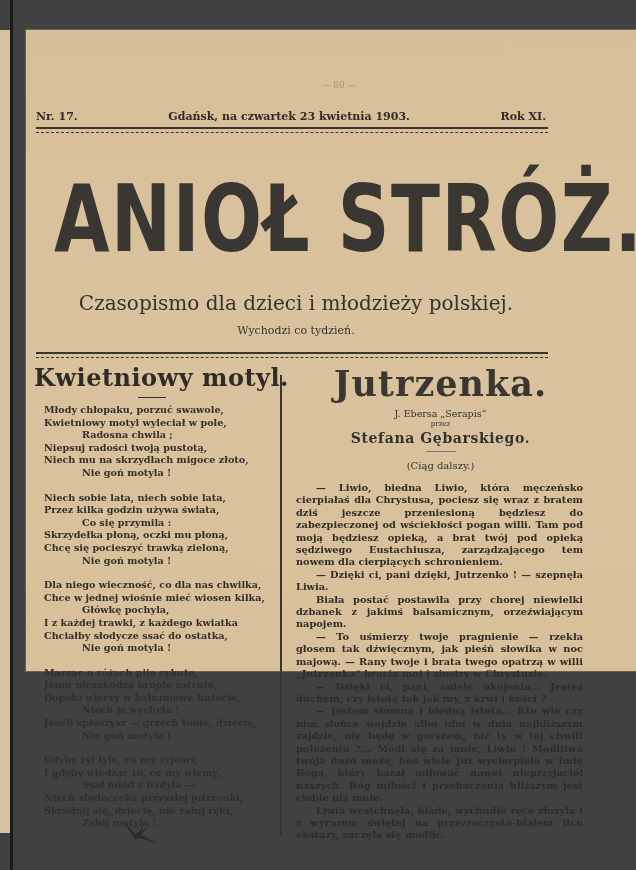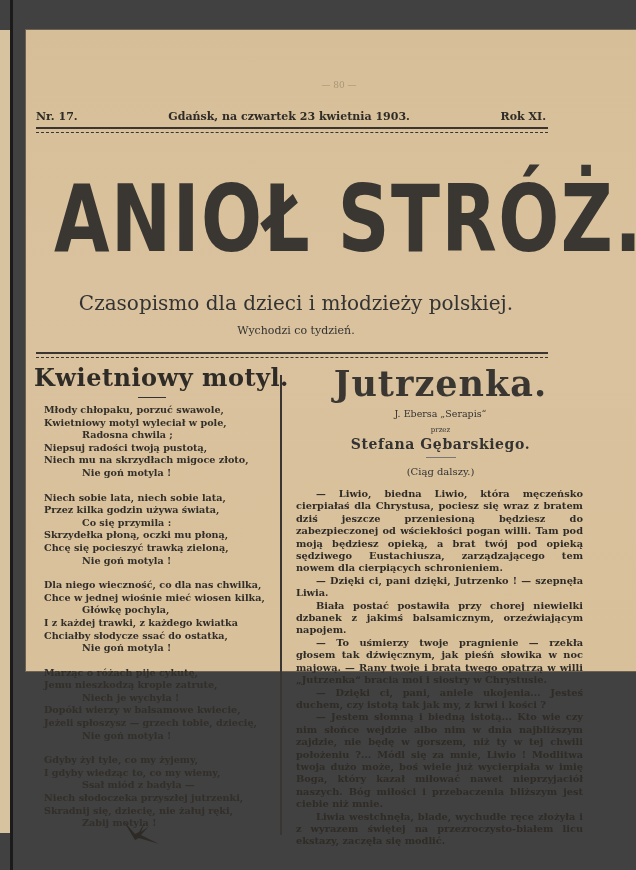--- a/index.html
+++ b/index.html
@@ -86,21 +86,21 @@
     .bird {
       position: absolute; left: 95px; top: 455px;
     }
     .story-title {
       font-family: "DejaVu Serif", serif; font-size: 35px; font-weight: bold;
       letter-spacing: 1px; text-align: center; color: #3a3733; margin: 0 0 4px 0;
     }
     .story-subtitle, .story-byline-pre {
       text-align: center; font-size: 9.5px; line-height: 11px; color: #333;
     }
-    .story-byline-pre { font-size: 7px; margin-top: 6px; }
+    .story-byline-pre { font-size: 7px; }
     .story-author {
       text-align: center; font-size: 14px; font-weight: bold; letter-spacing: 0.6px;
       color: #333;
     }
     .tiny-rule { width: 30px; height: 1px; background: #777; margin: 5px auto 8px auto; }
     .cont {
       text-align: center; font-size: 10px; color: #333; margin-bottom: 11px;
     }
     .para {
       font-size: 9.8px; line-height: 12.4px; text-align: justify; color: #2f2b26;
@@ -153,22 +153,22 @@
       <div class="verse">Dla niego wieczność, co dla nas chwilka,</div>
       <div class="verse">Chce w jednej wiośnie mieć wiosen kilka,</div>
       <div class="verse indent">Główkę pochyla,</div>
       <div class="verse">I z każdej trawki, z każdego kwiatka</div>
       <div class="verse">Chciałby słodycze ssać do ostatka,</div>
       <div class="verse indent">Nie goń motyla !</div>
     </div>
     <div class="stanza">
       <div class="verse">Marząc o różach pije cykutę,</div>
       <div class="verse">Jemu nieszkodzą krople zatrute,</div>
+      <div class="verse">Dopóki wierzy w balsamowe kwiecie,</div>
       <div class="verse indent">Niech je wychyla !</div>
-      <div class="verse">Dopóki wierzy w balsamowe kwiecie,</div>
       <div class="verse">Jeżeli spłoszysz — grzech tobie, dziecię,</div>
       <div class="verse indent">Nie goń motyla !</div>
     </div>
     <div class="stanza">
       <div class="verse">Gdyby żył tyle, co my żyjemy,</div>
       <div class="verse">I gdyby wiedząc to, co my wiemy,</div>
       <div class="verse indent">Ssał miód z badyla —</div>
       <div class="verse">Niech słodoczeka przyszłej jutrzenki,</div>
       <div class="verse">Skradnij się, dziecię, nie żałuj ręki,</div>
       <div class="verse indent">Zabij motyla !</div>

